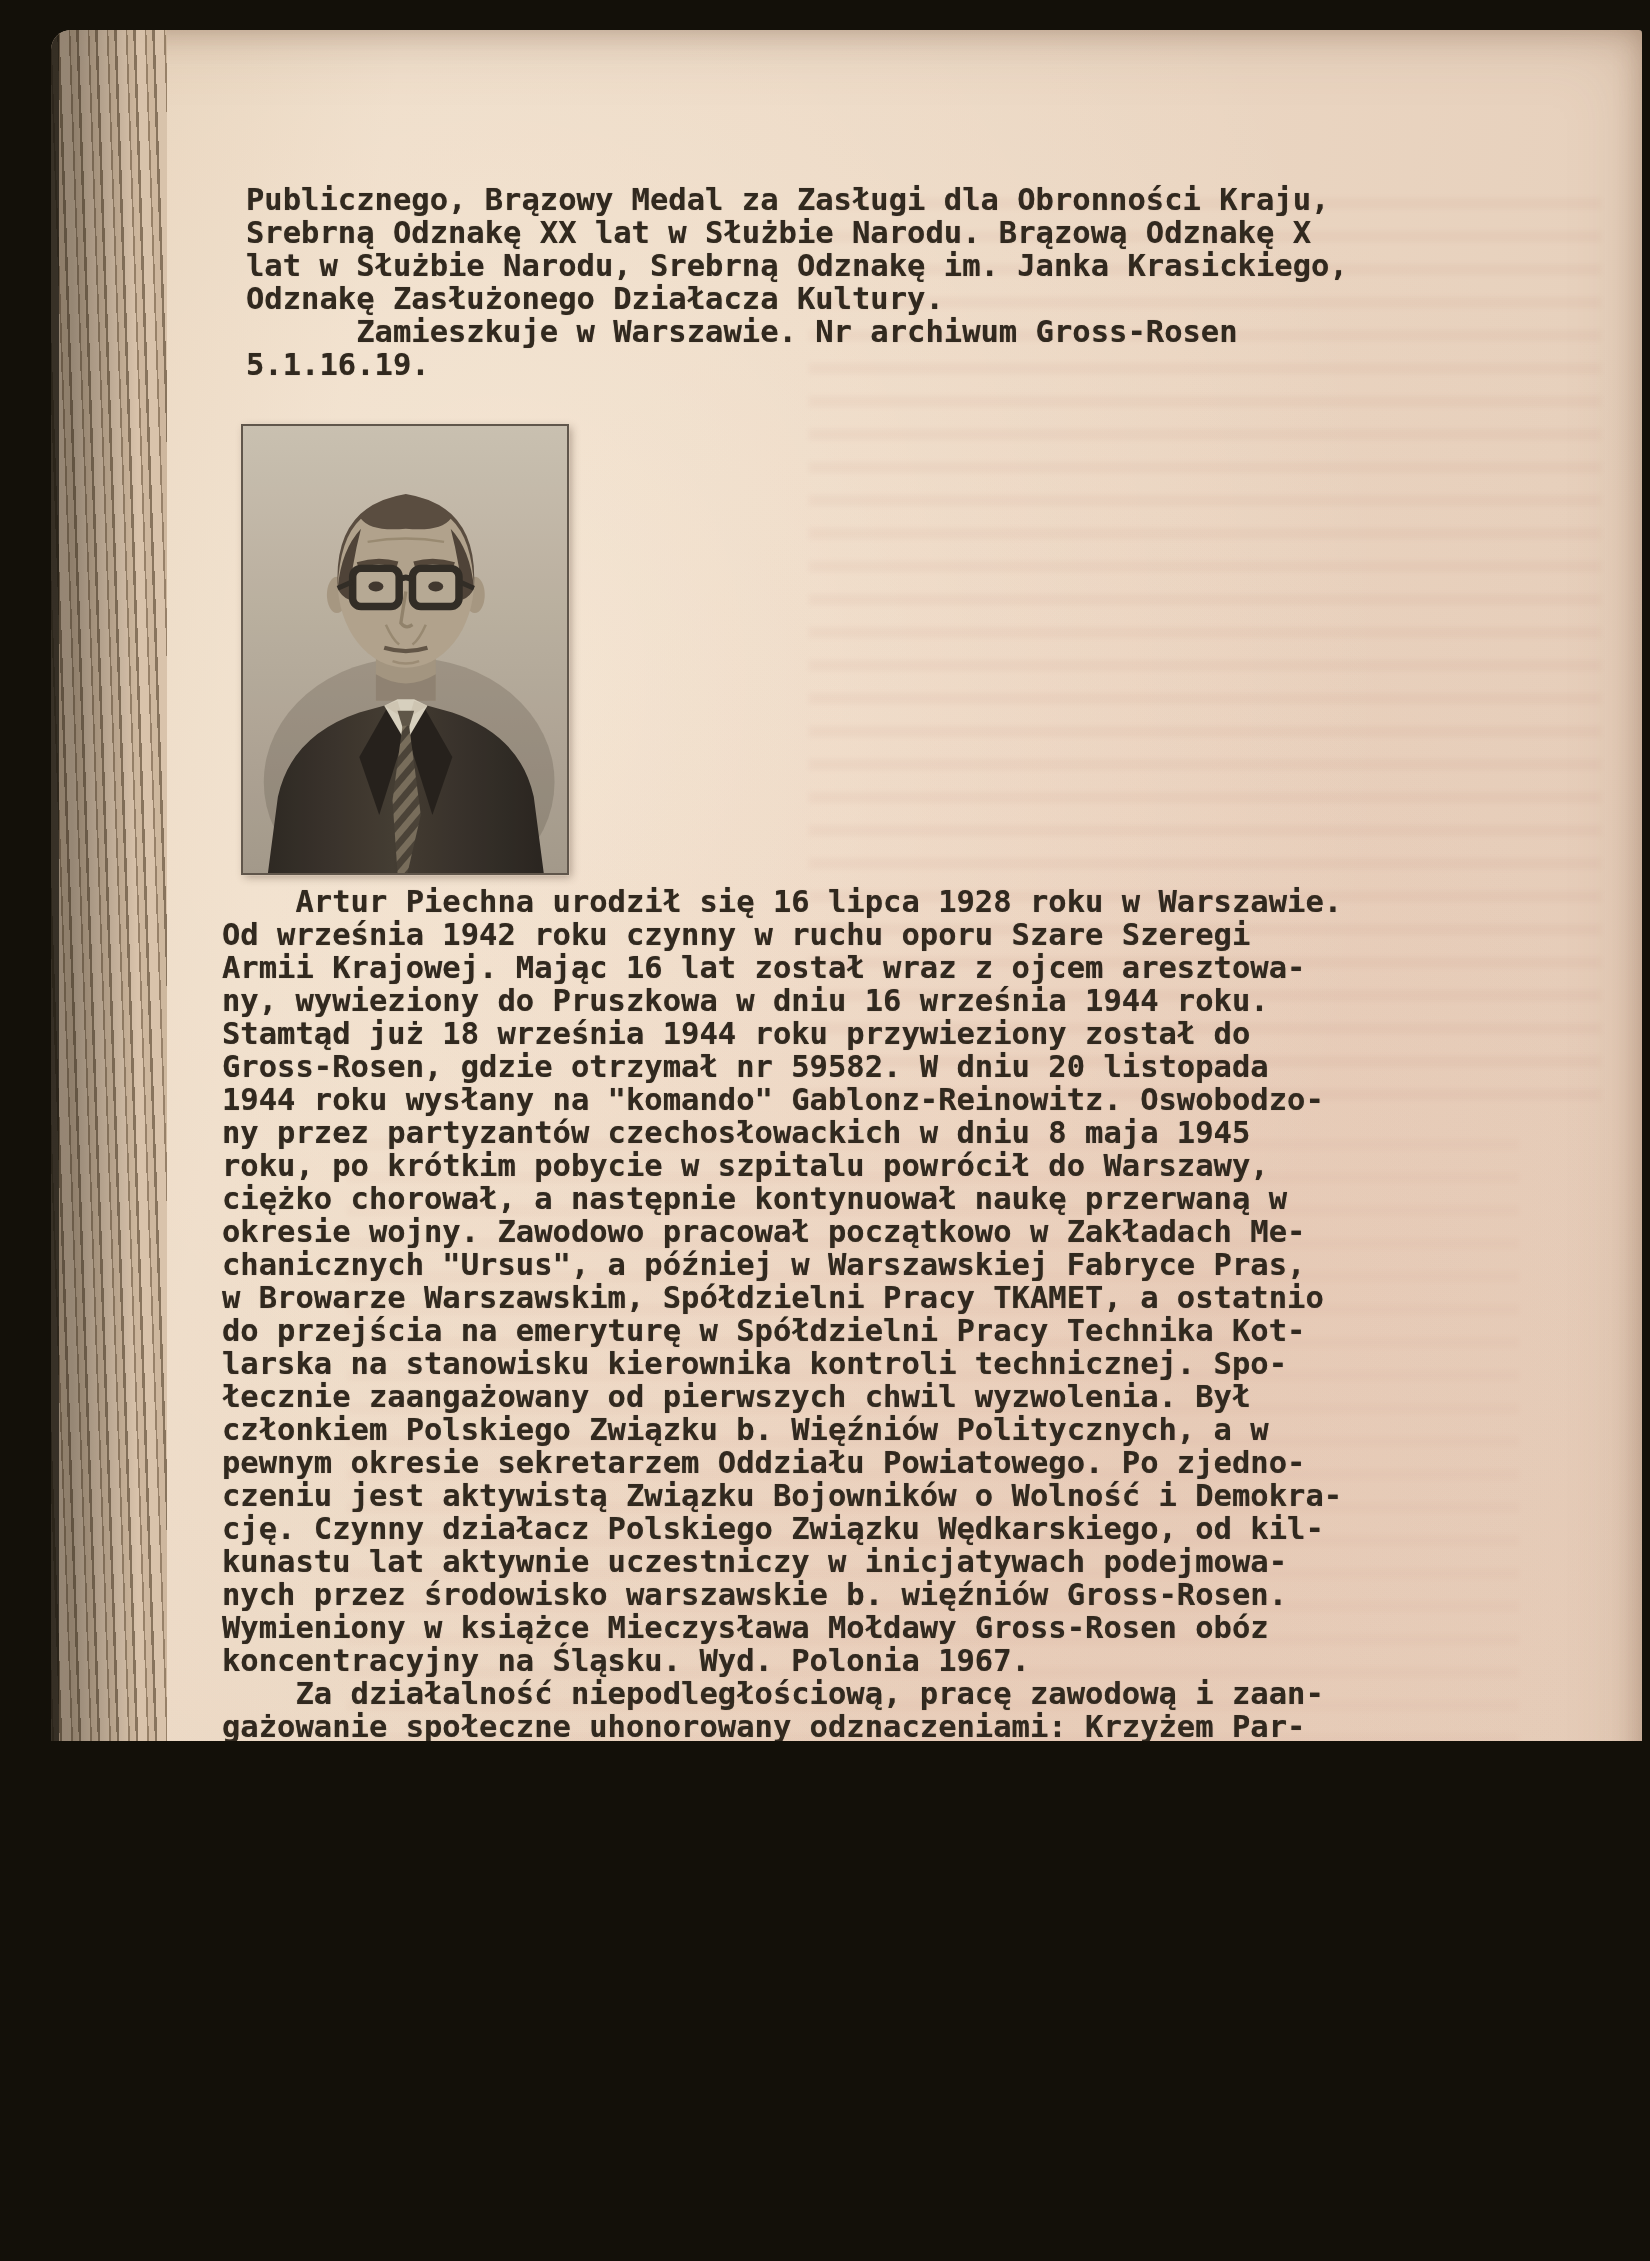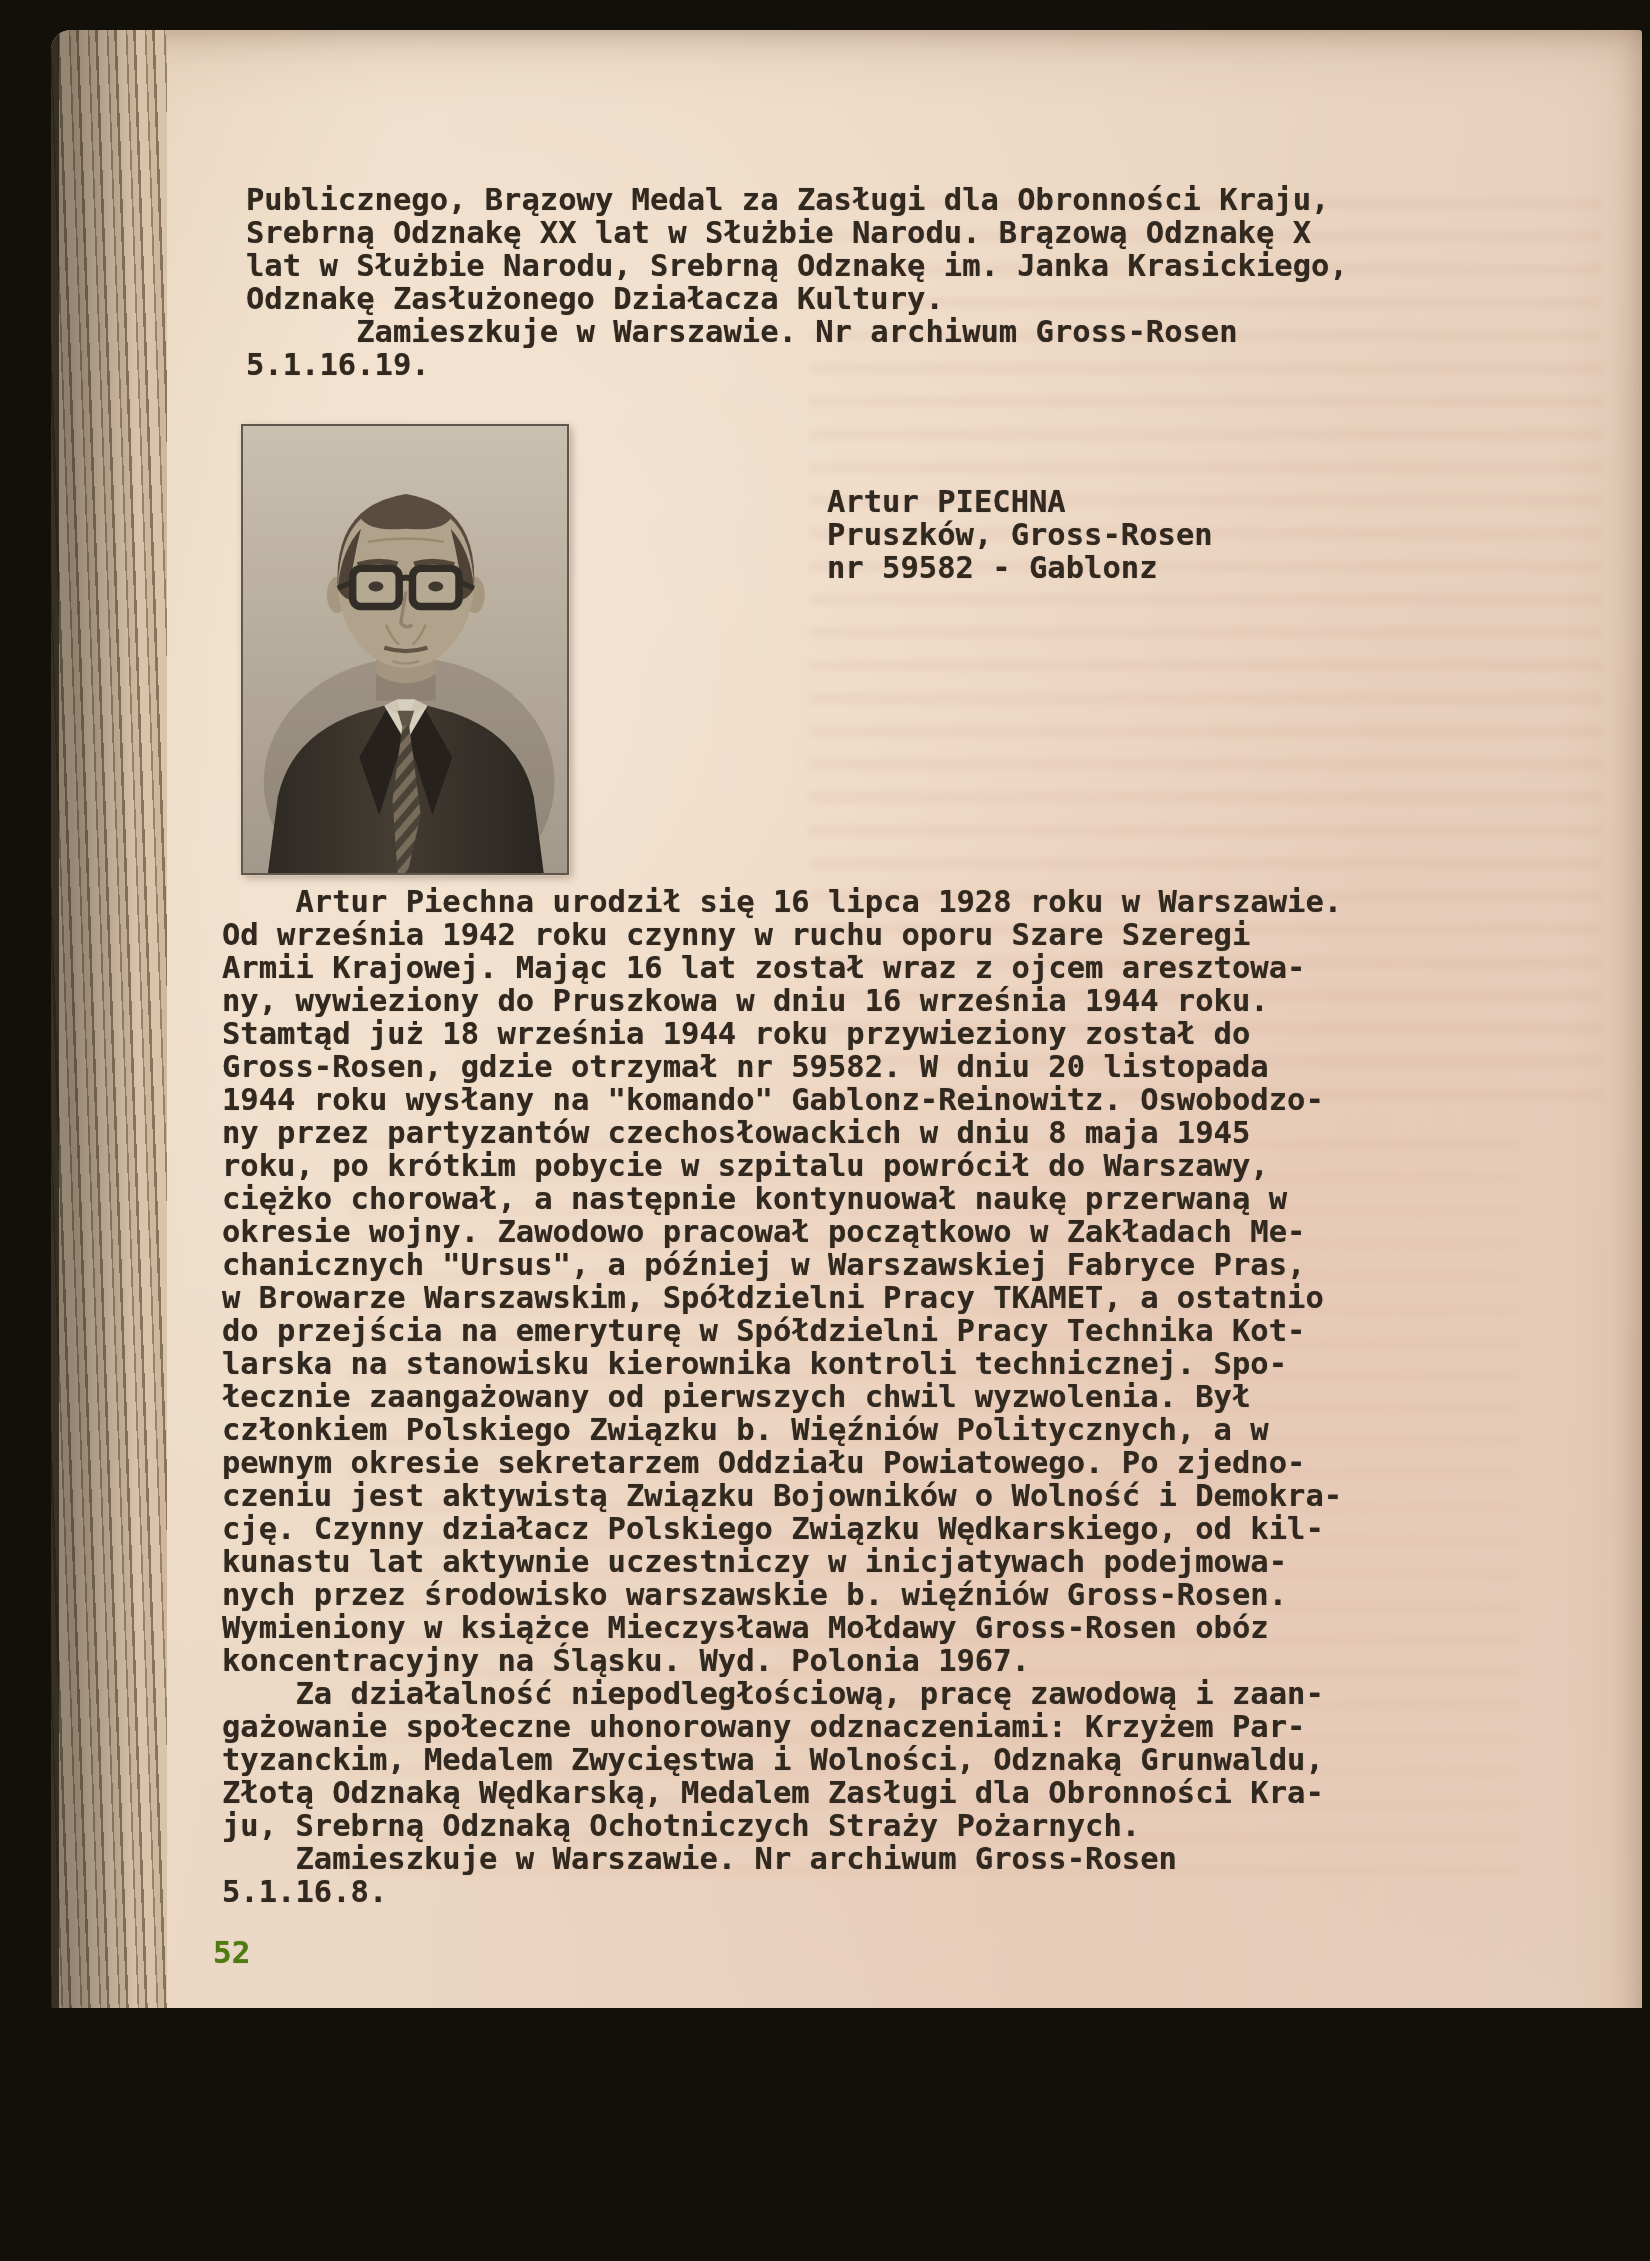--- a/index.html
+++ b/index.html
@@ -1,16 +1,16 @@
 <!DOCTYPE html>
 <html style="font-size:13.2px"><head>
 <meta charset="utf-8">
 <style>
   html,body{margin:0;padding:0;background:#131009;}
-  .scan{position:relative;width:1651px;height:2008px;background:#131009;overflow:hidden;
+  .scan{position:relative;width:1651px;height:1741px;background:#131009;overflow:hidden;
         font-family:"DejaVu Sans Mono",monospace;}
   .paper{position:absolute;left:51px;top:30px;width:1591px;height:2170px;
     background:
       radial-gradient(ellipse at 28% 30%, rgba(255,246,230,0.45), rgba(255,246,230,0) 55%),
       radial-gradient(ellipse at 70% 55%, rgba(226,168,150,0.16), rgba(226,168,150,0) 60%),
       radial-gradient(ellipse at 60% 85%, rgba(222,170,150,0.12), rgba(222,170,150,0) 55%),
       linear-gradient(100deg, #e3cdb4 0%, #ecd9c5 18%, #ead5c1 60%, #e4cdb9 100%);
     border-radius:20px 3.3px 5px 25px;
     box-shadow: inset 0 0 74px rgba(120,85,60,0.22),
                 inset 11.6px 0 33px rgba(90,60,40,0.25),
@@ -98,23 +98,20 @@
       <path d="M216 336 L252 400 L228 470 L196 368 Z" fill="#1e1a16"></path>
       <path d="M170 338 L196 382 L222 338 L206 330 L186 330 Z" fill="#d9d2c0"></path>
       <path d="M170 338 L186 332 L192 352 Z" fill="#cfc7b4"></path>
       <path d="M222 338 L206 332 L200 352 Z" fill="#cfc7b4"></path>
       <path d="M186 344 L206 344 L200 364 L192 364 Z" fill="#5a5244"></path>
       <path d="M192 362 L200 362 L214 470 L198 540 L186 540 L180 452 Z" fill="url(#tiep)"></path>
       <rect width="390" height="540" fill="rgba(190,180,160,0.05)"></rect>
     </svg>
   </div>
 
-  <pre class="txt" style="left:827px;top:485px;">Artur PIECHNA
-Pruszków, Gross-Rosen
-nr 59582 - Gablonz</pre>
 
   <pre class="txt" style="left:222px;top:885px;">    Artur Piechna urodził się 16 lipca 1928 roku w Warszawie.
 Od września 1942 roku czynny w ruchu oporu Szare Szeregi
 Armii Krajowej. Mając 16 lat został wraz z ojcem aresztowa-
 ny, wywieziony do Pruszkowa w dniu 16 września 1944 roku.
 Stamtąd już 18 września 1944 roku przywieziony został do
 Gross-Rosen, gdzie otrzymał nr 59582. W dniu 20 listopada
 1944 roku wysłany na "komando" Gablonz-Reinowitz. Oswobodzo-
 ny przez partyzantów czechosłowackich w dniu 8 maja 1945
 roku, po krótkim pobycie w szpitalu powrócił do Warszawy,

